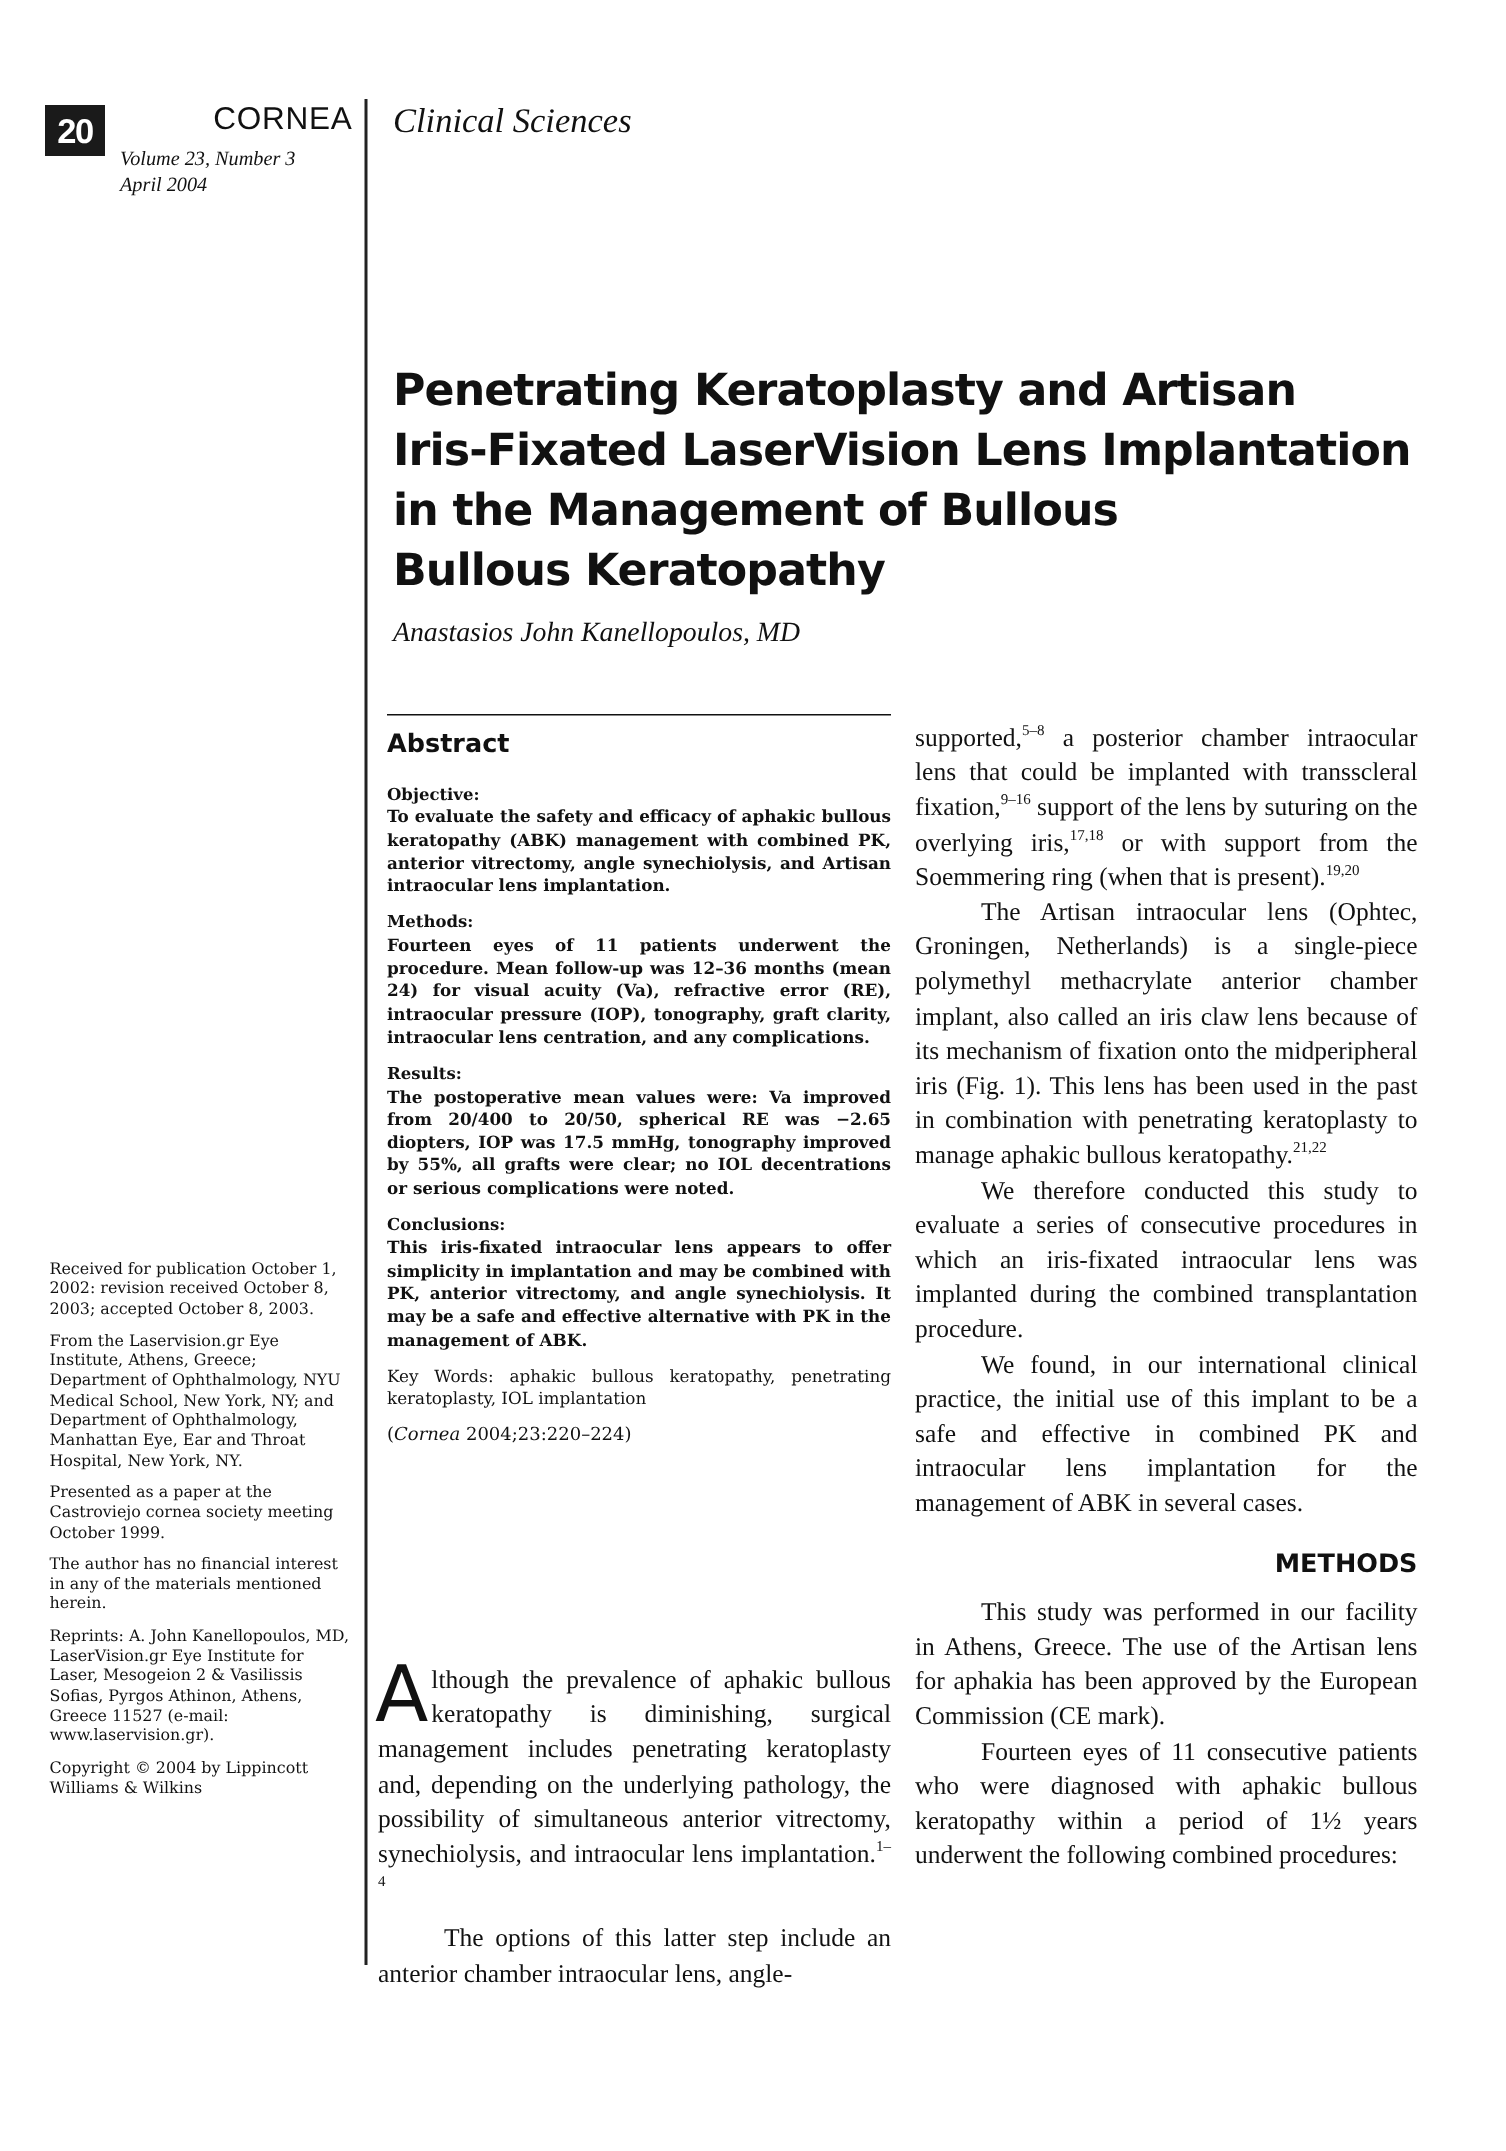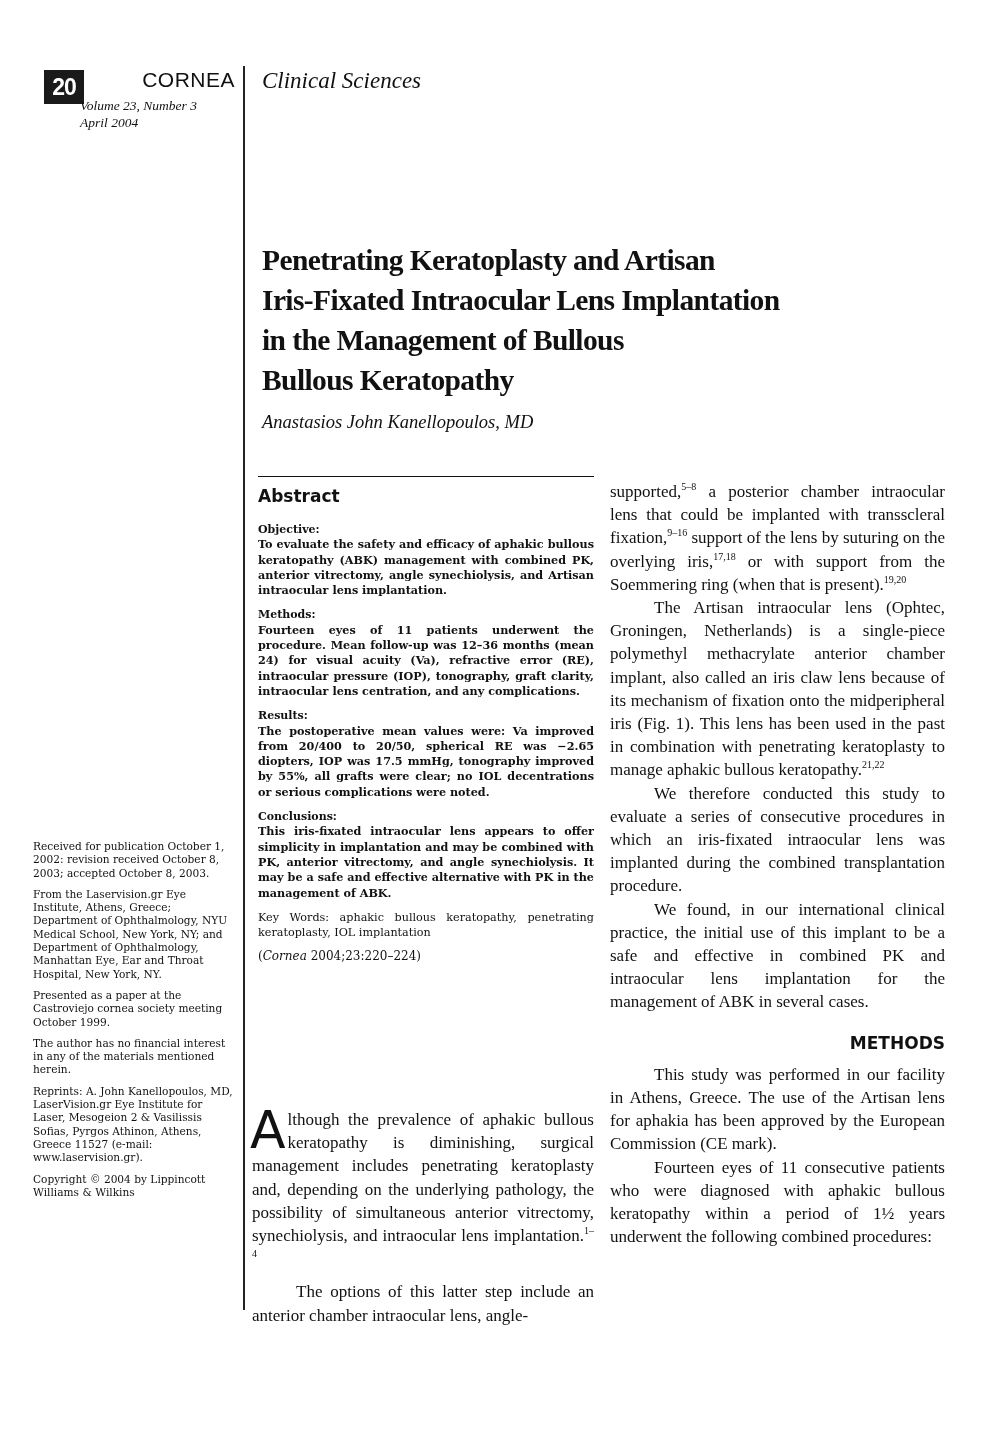--- a/index.html
+++ b/index.html
@@ -1,28 +1,28 @@
 <!DOCTYPE html>
 <html><head>
   <meta charset="utf-8">
   <style>
     html, body { margin: 0; padding: 0; background: #ffffff; }
     body { width: 1004px; height: 1434px; position: relative; overflow: hidden; color: #111; font-family: "Liberation Serif", serif; }
     .abs { position: absolute; }
 
     
-    .page-badge { left: 44px; top: 70px; width: 40px; height: 34px; background: #1a1a1a; color: #fff; font-family: "Liberation Sans", sans-serif; font-weight: bold; font-size: 23px; line-height: 34px; text-align: center; letter-spacing: -1px; }
+    .page-badge { left: 30px; top: 70px; width: 40px; height: 34px; background: #1a1a1a; color: #fff; font-family: "Liberation Sans", sans-serif; font-weight: bold; font-size: 23px; line-height: 34px; text-align: center; letter-spacing: -1px; }
     .journal-name { left: 100px; top: 68px; width: 135px; text-align: right; font-family: "Liberation Sans", sans-serif; font-size: 21px; letter-spacing: 0.5px; }
     .journal-vol { left: 80px; top: 97px; width: 155px; font-style: italic; font-size: 13.5px; line-height: 17px; }
     .section-name { left: 262px; top: 68px; font-style: italic; font-size: 23px; }
     .vrule { left: 243px; top: 66px; width: 2px; height: 1244px; background: #222; }
 
     
     .title { left: 262px; top: 240px; width: 700px; font-family: "DejaVu Sans", sans-serif; font-weight: bold; font-size: 29.5px; line-height: 40px; letter-spacing: -0.6px; }
-    .title div { white-space: nowrap; font-family: Liberation Serif, serif; }
+    .title div { white-space: nowrap; }
     .author { left: 262px; top: 412px; font-style: italic; font-size: 18.5px; }
 
     
     .hrule { left: 258px; top: 476px; width: 336px; height: 1px; background: #111; }
     .abstract-head { left: 258px; top: 486px; font-family: "DejaVu Sans", sans-serif; font-weight: bold; font-size: 17px; }
     .abstract { left: 258px; top: 522px; width: 336px; font-family: "DejaVu Serif", serif; font-size: 11.2px; line-height: 15.3px; }
     .abs-sec { margin-bottom: 9px; }
     .abs-label { font-weight: bold; font-size: 11px; }
     .abs-text { font-weight: bold; text-align: justify; }
     .keywords { font-weight: normal; text-align: justify; margin-bottom: 9px; }
@@ -50,21 +50,21 @@
 <div class="abs journal-name">CORNEA</div>
 <div class="abs journal-vol">
   <div>Volume 23, Number 3</div>
   <div>April 2004</div>
 </div>
 <div class="abs section-name">Clinical Sciences</div>
 <div class="abs vrule"></div>
 
 <div class="abs title">
   <div>Penetrating Keratoplasty and Artisan</div>
-  <div>Iris-Fixated Intraocular Lens Implantation</div>
+  <div>Iris-Fixated LaserVision Lens Implantation</div>
   <div>in the Management of Bullous</div>
   <div>Bullous Keratopathy</div>
 </div>
 <div class="abs author">Anastasios John Kanellopoulos, MD</div>
 
 <div class="abs hrule"></div>
 <div class="abs abstract-head">Abstract</div>
 <div class="abs abstract">
   <div class="abs-sec">
     <div class="abs-label">Objective:</div>

